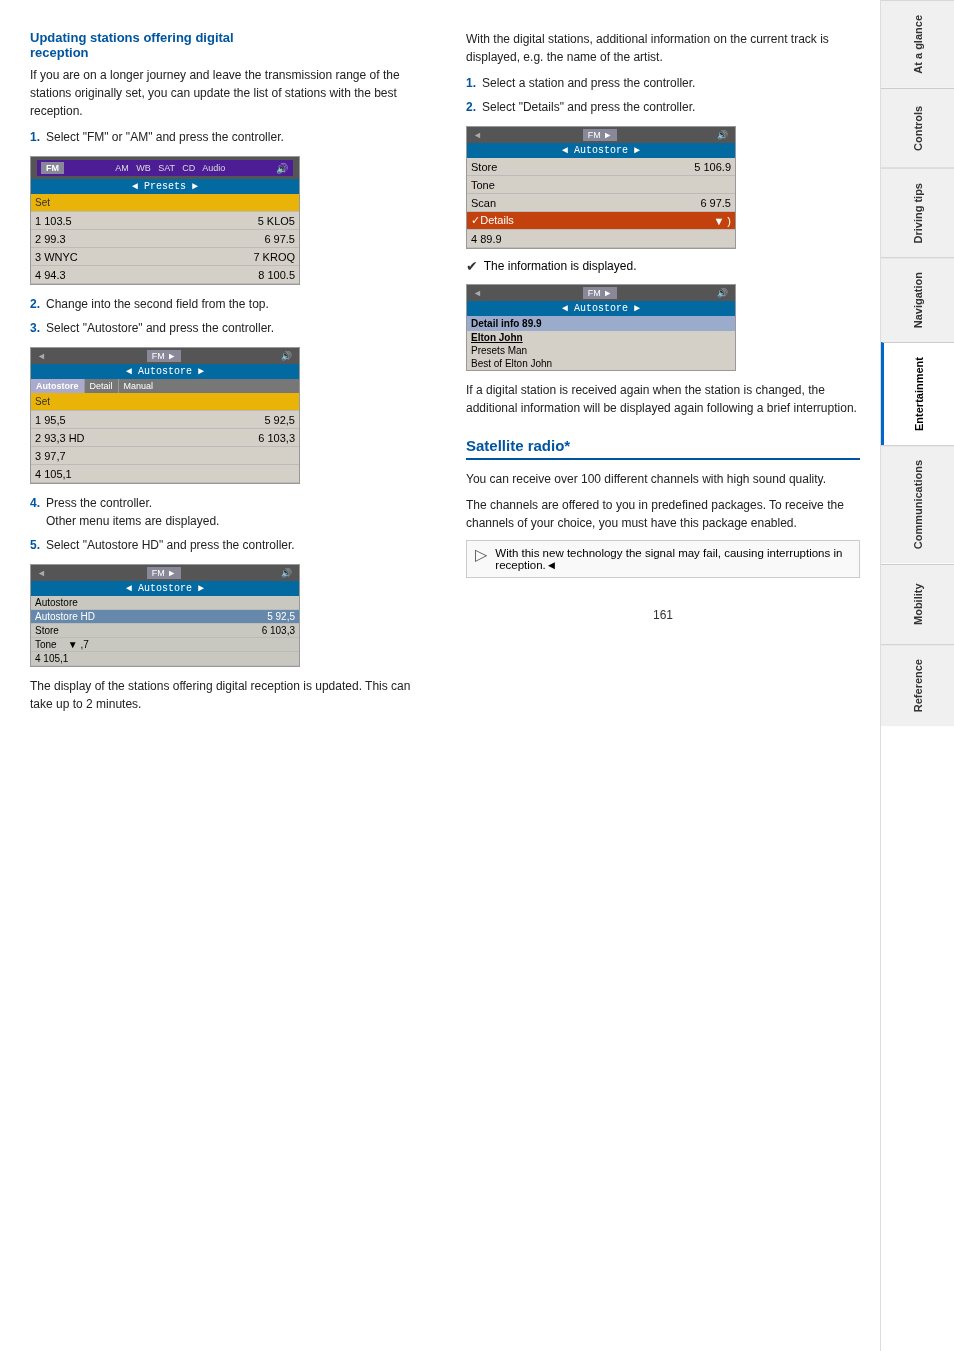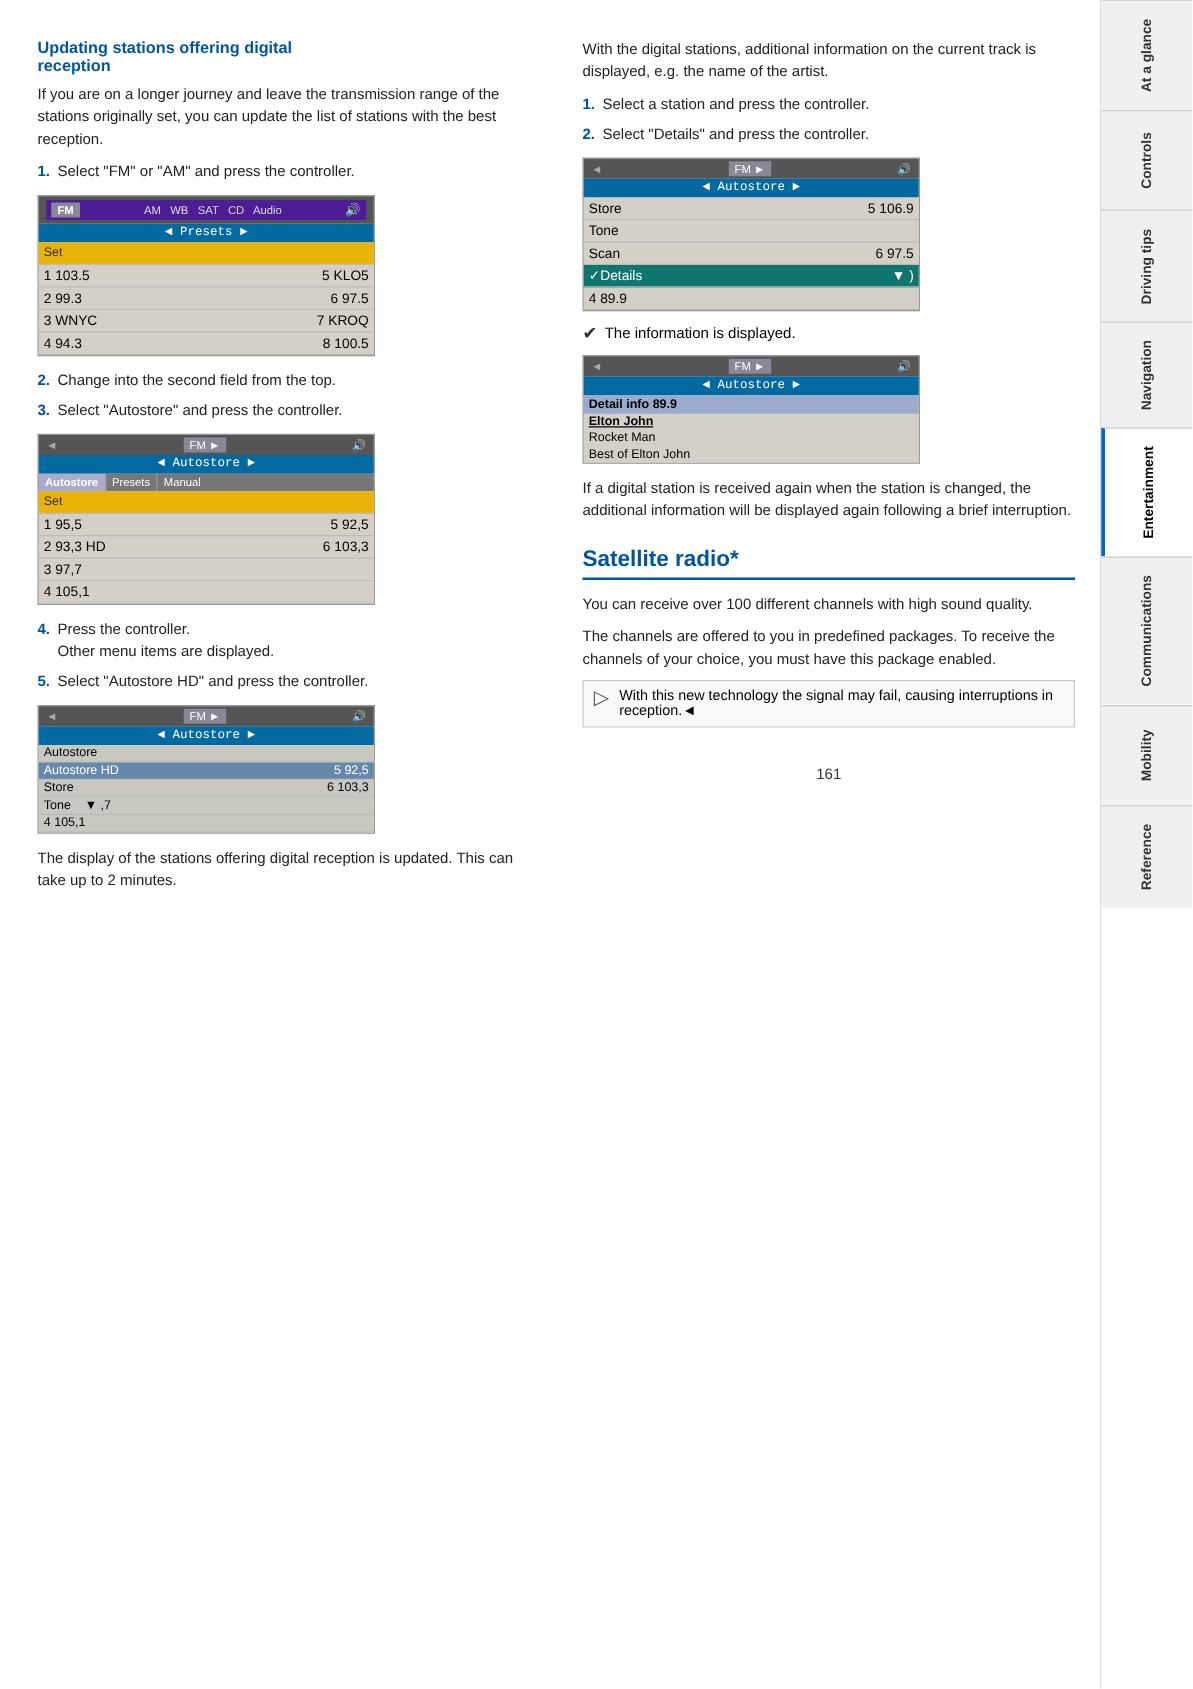--- a/index.html
+++ b/index.html
@@ -148,21 +148,21 @@
       background: #eab308;
       font-size: 10px;
       color: #333;
     }
 
     .screen-row .value {
       margin-left: auto;
     }
 
     .screen-row.selected {
-      background: #0f766e;
+      background: #c2410c;
       color: #fff;
     }
 
     
     .check-note {
       display: flex;
       align-items: flex-start;
       gap: 6px;
       margin-bottom: 10px;
       font-size: 12px;
@@ -174,21 +174,21 @@
       margin-top: -1px;
     }
 
     
     .satellite-section {
       margin-top: 20px;
     }
 
     .satellite-title {
       color: #0055a0;
-      font-size: 18px;
+      font-size: 15px;
       font-weight: bold;
       border-bottom: 2px solid #0055a0;
       padding-bottom: 4px;
       margin-bottom: 10px;
     }
 
     
     .note-box {
       display: flex;
       gap: 8px;
@@ -329,21 +329,21 @@
 
       <div class="screen">
         <div style="background:#555;display:flex;justify-content:space-between;align-items:center;padding:2px 6px;">
           <span style="font-size:9px;color:#aaa;">◄</span>
           <span style="background:#889;color:#fff;padding:1px 5px;font-size:9px;">FM ►</span>
           <span style="font-size:9px;color:#aaa;">🔊</span>
         </div>
         <div class="screen-nav">◄ Autostore ►</div>
         <div style="display:flex;background:#777;">
           <div style="background:#aac;color:#fff;padding:2px 5px;font-size:9px;font-weight:bold;border-right:1px solid #999;">Autostore</div>
-          <div style="color:#fff;padding:2px 5px;font-size:9px;border-right:1px solid #999;">Presets</div>
+          <div style="color:#fff;padding:2px 5px;font-size:9px;border-right:1px solid #999;">Detail</div>
           <div style="color:#fff;padding:2px 5px;font-size:9px;">Manual</div>
         </div>
         <div class="screen-body">
           <div class="screen-row header-row">
             <span>Set</span>
           </div>
           <div class="screen-row">
             <span>1 95,5</span>
             <span class="value">5 92,5</span>
           </div>
@@ -444,21 +444,21 @@
       <div class="screen">
         <div style="background:#555;display:flex;justify-content:space-between;align-items:center;padding:2px 6px;">
           <span style="font-size:9px;color:#aaa;">◄</span>
           <span style="background:#889;color:#fff;padding:1px 5px;font-size:9px;">FM ►</span>
           <span style="font-size:9px;color:#aaa;">🔊</span>
         </div>
         <div class="screen-nav">◄ Autostore ►</div>
         <div class="screen-body">
           <div class="detail-title">Detail info 89.9</div>
           <div class="detail-row bold">Elton John</div>
-          <div class="detail-row">Rocket Man</div>
+          <div class="detail-row">Presets Man</div>
           <div class="detail-row">Best of Elton John</div>
         </div>
       </div>
 
       <p>If a digital station is received again when the station is changed, the additional information will be displayed again following a brief interruption.</p>
 
       <div class="satellite-section">
         <div class="satellite-title">Satellite radio*</div>
         <p>You can receive over 100 different channels with high sound quality.</p>
         <p>The channels are offered to you in predefined packages. To receive the channels of your choice, you must have this package enabled.</p>

